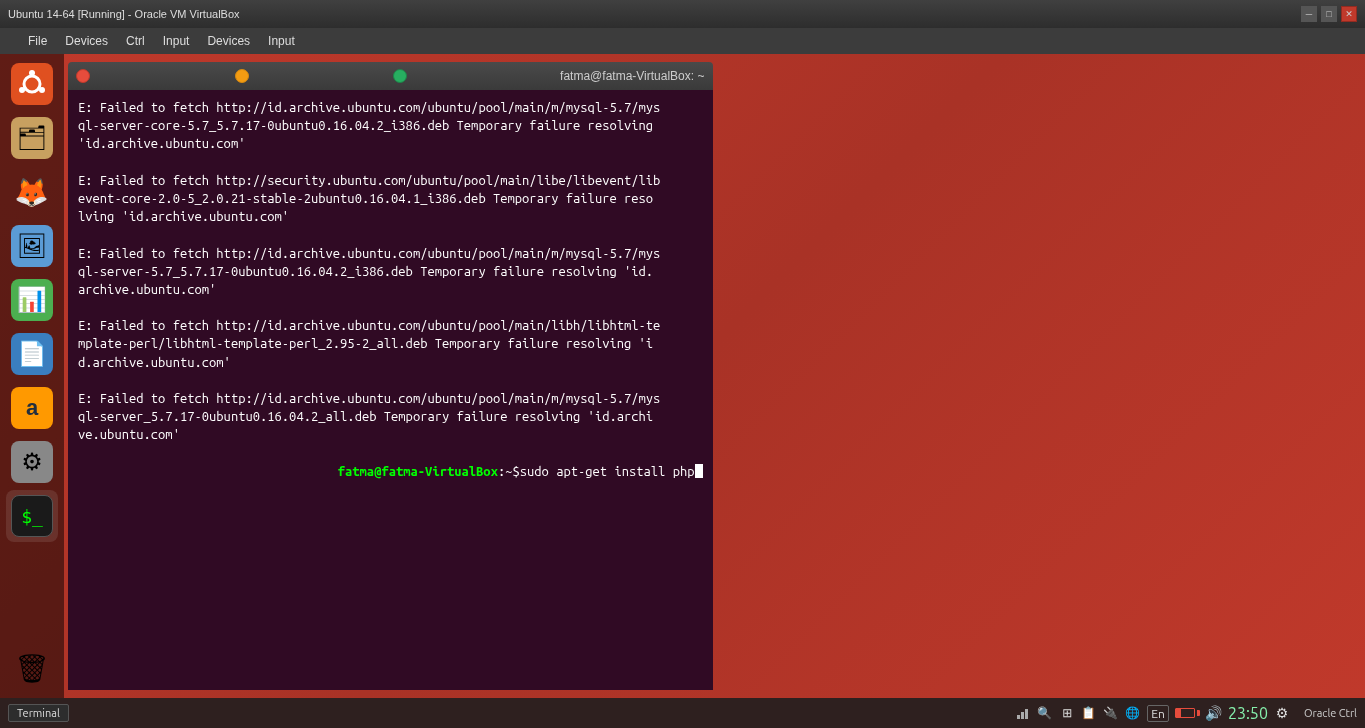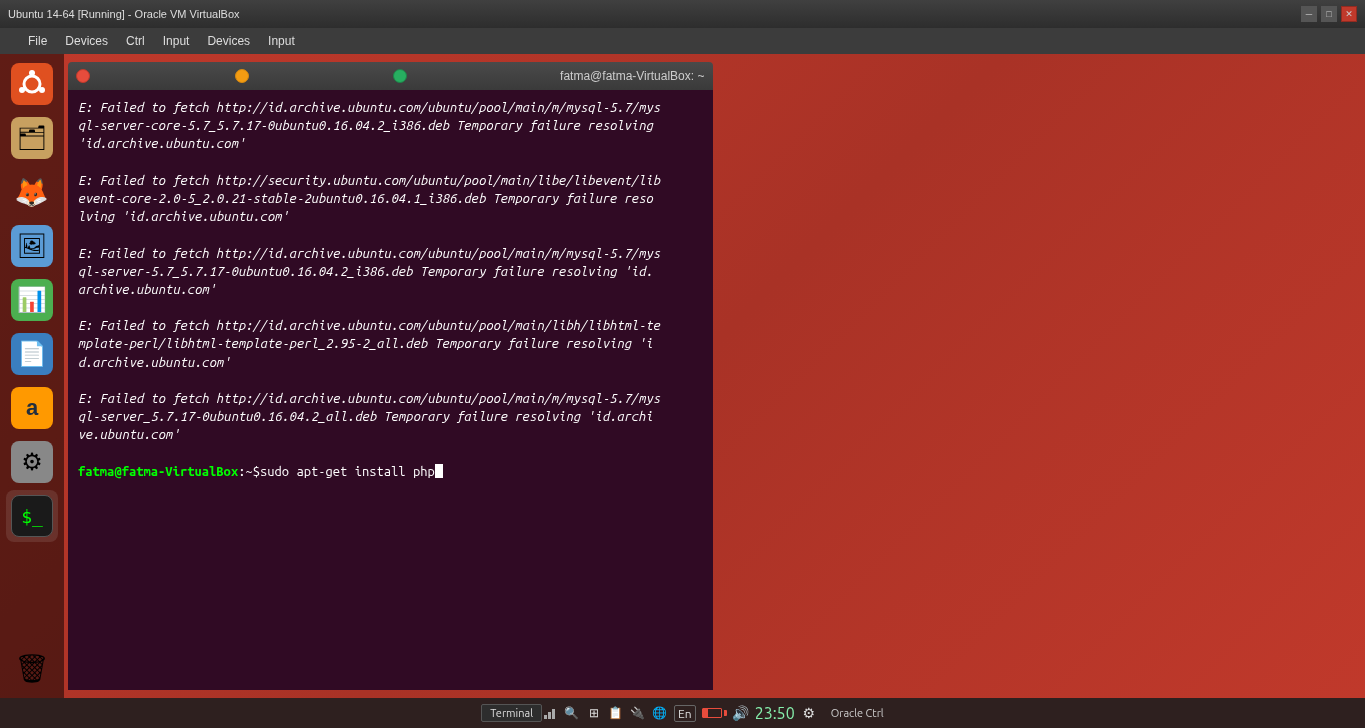--- a/index.html
+++ b/index.html
@@ -151,25 +151,25 @@
       font-family: 'Ubuntu Mono', 'Courier New', monospace;
       font-size: 13px;
       color: #ffffff;
       line-height: 1.4;
       overflow: hidden;
       border-radius: 0 0 0 0;
     }
     .error-line {
       color: #ffffff;
       word-break: break-all;
-      font-style: italic;
     }
     .prompt-line {
       display: flex;
       align-items: center;
+      justify-content: flex-end;
     }
     .prompt-user {
       color: #00ff00;
       font-weight: bold;
     }
     .prompt-path {
       color: #ffffff;
     }
     .prompt-cmd {
       color: #ffffff;
@@ -187,21 +187,21 @@
       flex: 1;
       background: transparent;
     }
 
     
     .bottom-bar {
       height: 30px;
       background: rgba(30,30,30,0.9);
       display: flex;
       align-items: center;
-      justify-content: center;
+      justify-content: space-between;
       padding: 0 8px;
       position: relative;
     }
     .bottom-left {
       display: flex;
       align-items: center;
       gap: 4px;
     }
     .terminal-tab {
       background: #2d2d2d;

